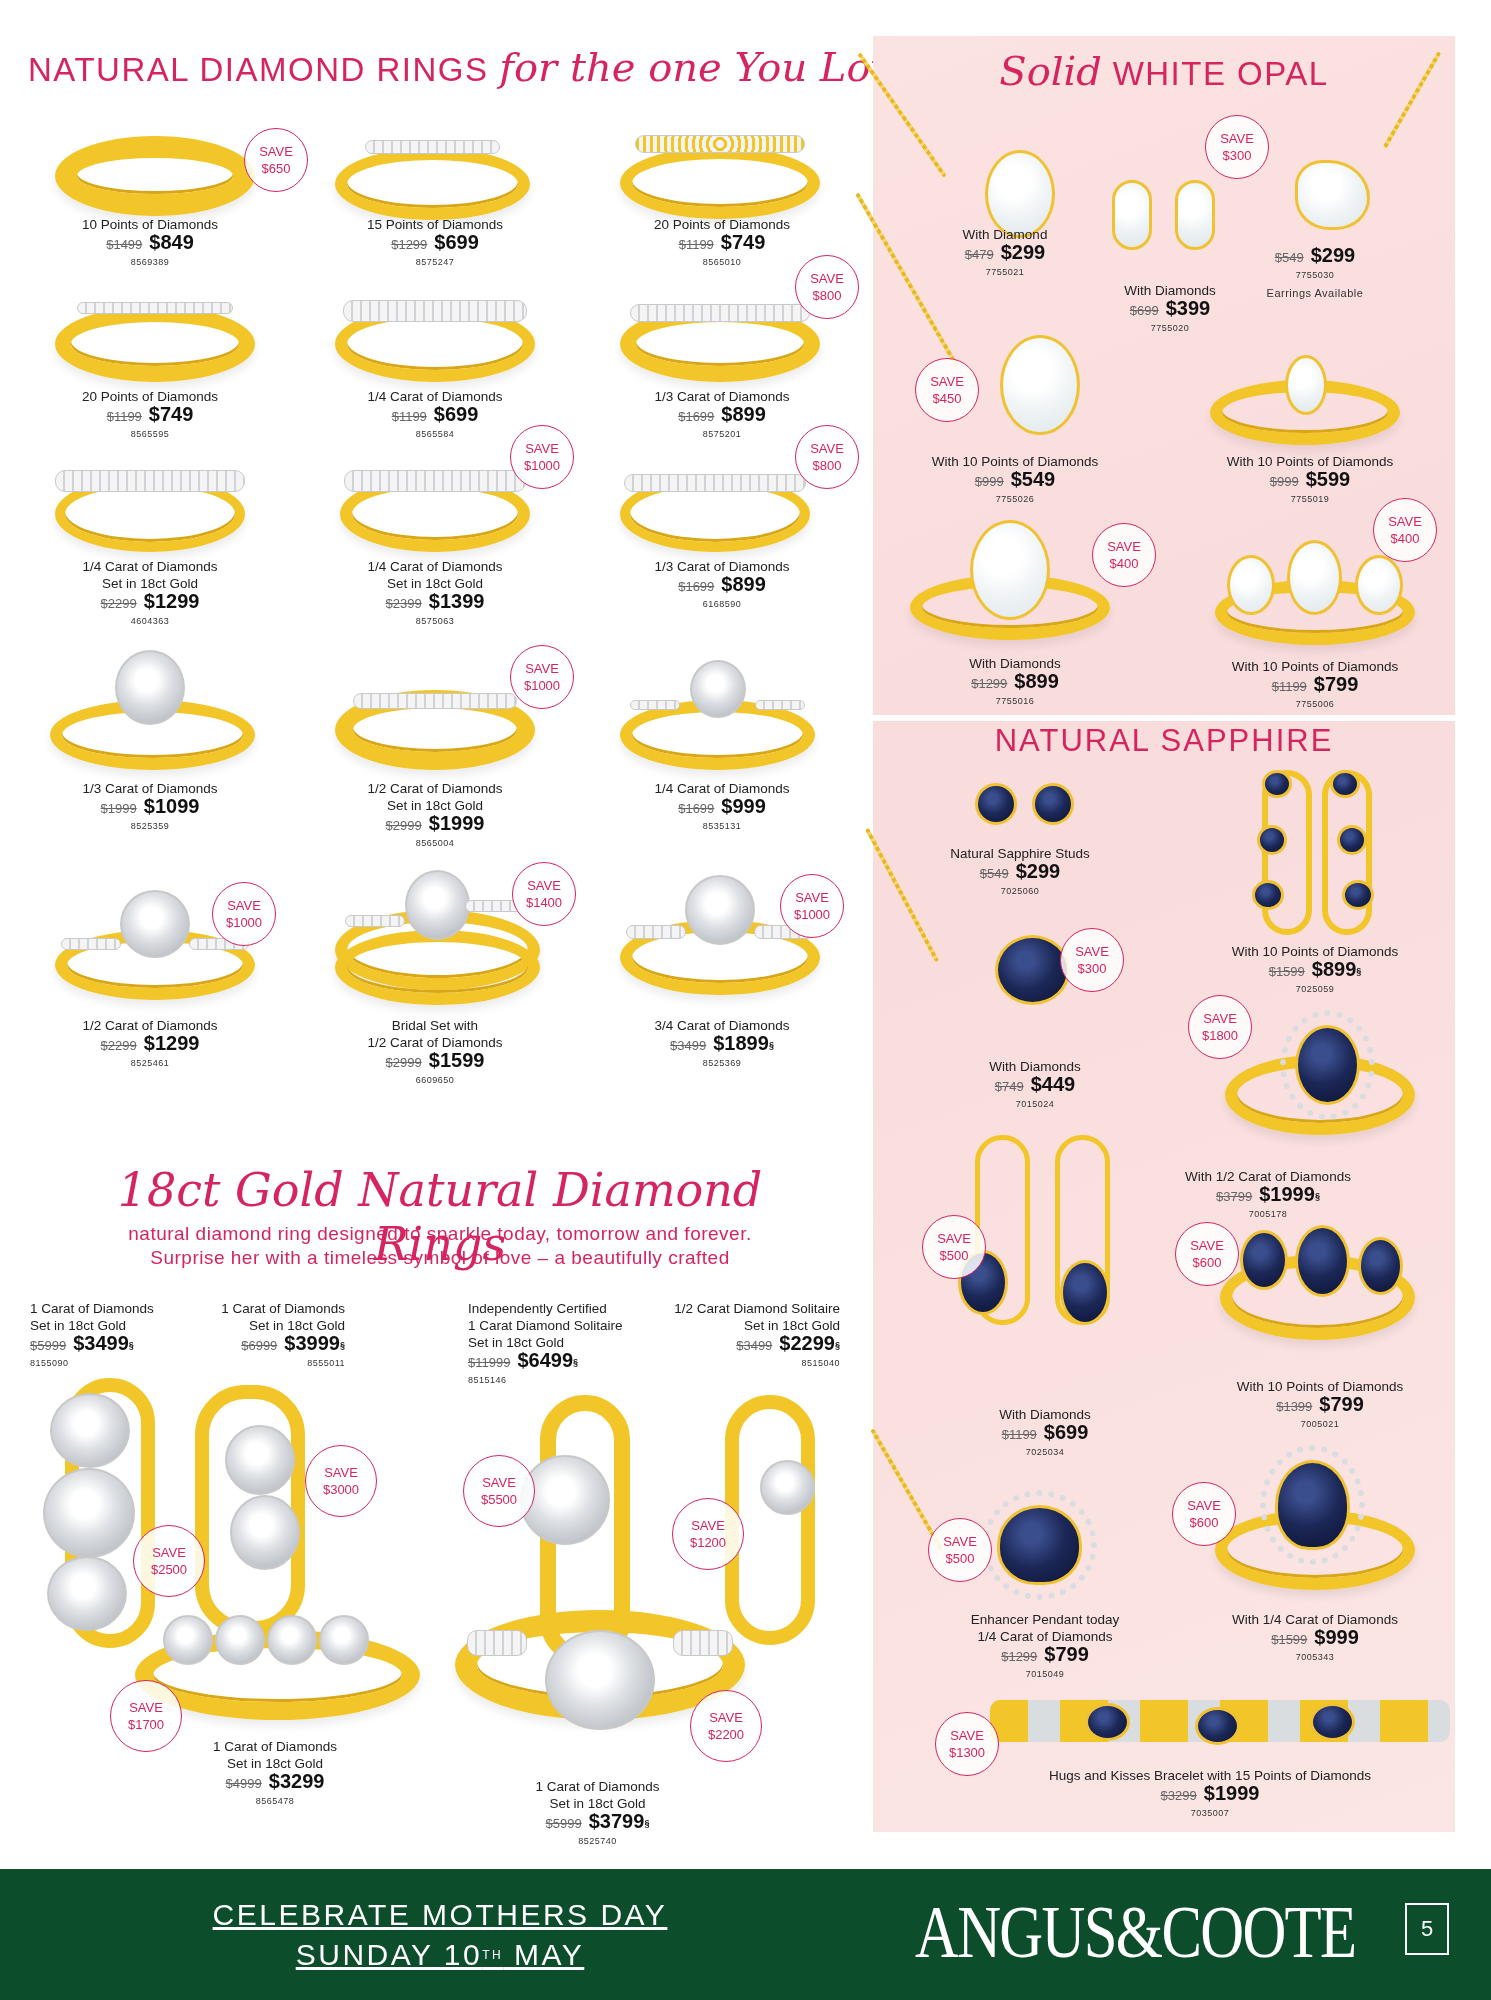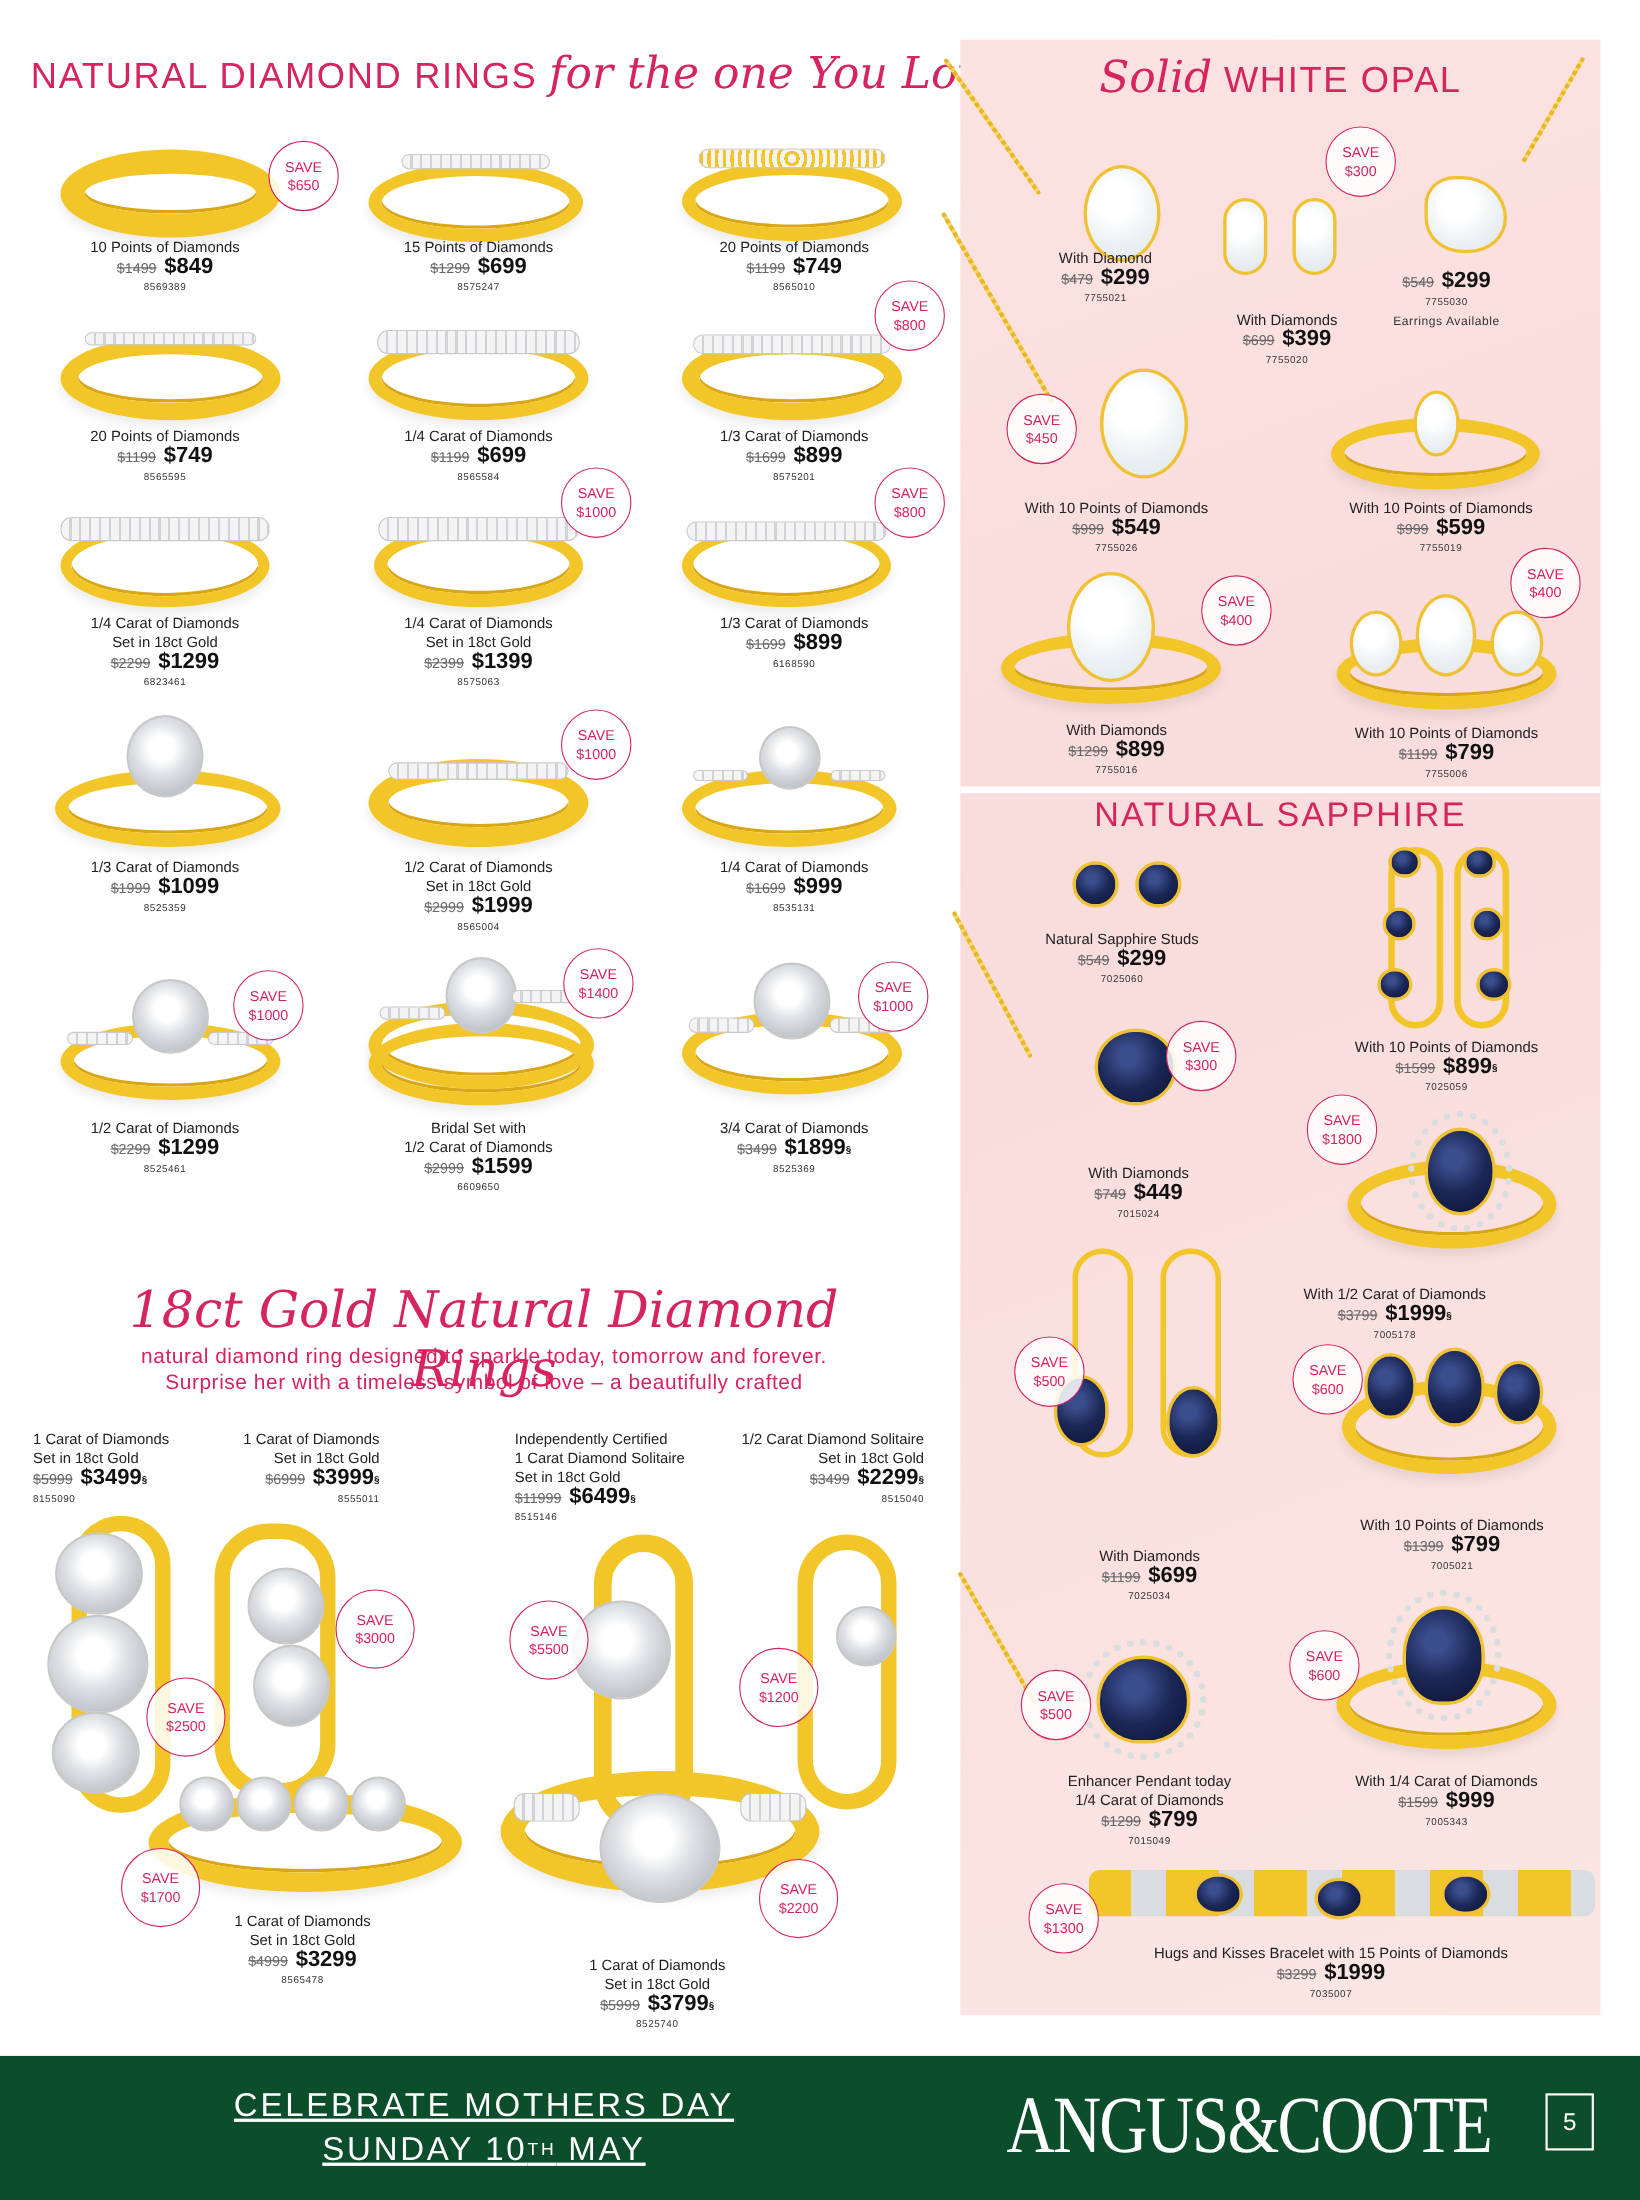--- a/index.html
+++ b/index.html
@@ -45,21 +45,21 @@
 
   .gem { position: absolute; border-radius: 50%; }
   .opal { background: radial-gradient(circle at 40% 35%, #ffffff 0 25%, #eef3f5 55%, #dfe7ea 100%); border: 3px solid #f0c233; }
   .sapphire { background: radial-gradient(circle at 40% 35%, #3a4d8c 0 15%, #1b2756 50%, #0c1334 100%); border: 3px solid #f0c233; }
   .chain { position: absolute; width: 4px; background: repeating-linear-gradient(180deg, #e7b724 0 4px, #f6d66a 4px 7px); border-radius: 2px; }
   .halo { position: absolute; border-radius: 50%; border: 6px dotted #d9dde0; }
 
   
   .footer { left: 0; top: 1869px; width: 1491px; height: 131px; background: #0c4d2b; }
   .footer-msg { left: 150px; top: 1895px; width: 580px; text-align: center; color: #ffffff; font-size: 30px; line-height: 40px; letter-spacing: 2.5px; text-decoration: underline; }
-  .footer-msg sup { font-size: 16px; vertical-align: top; }
+  .footer-msg sup { font-size: 12px; vertical-align: top; }
   .logo { left: 915px; top: 1892px; width: 460px; text-align: center; color: #ffffff; font-family: "Liberation Serif", serif; font-size: 74px; line-height: 80px; letter-spacing: -2px; transform: scaleX(0.82); transform-origin: left; white-space: nowrap; }
   .pagenum { left: 1405px; top: 1903px; width: 44px; height: 52px; border: 2px solid #ffffff; color: #ffffff; font-size: 22px; display: flex; align-items: center; justify-content: center; }
 </style>
 </head>
 <body>
 
 <div class="abs h-main">
   <span>NATURAL DIAMOND RINGS </span><span class="script">for the one You Love</span>
 </div>
 
@@ -177,21 +177,21 @@
 </div>
 <div class="save" style="left:795px;top:255px">
     <span>SAVE</span>
     <span>$800</span>
   </div>
 
 <div class="prod" style="left:40px;top:558px;width:220px">
   <span class="name">1/4 Carat of Diamonds</span>
   <span class="name">Set in 18ct Gold</span>
   <span class="prices"><span class="was">$2299</span><span class="now">$1299</span></span>
-  <span class="sku">6823461</span>
+  <span class="sku">4604363</span>
 </div>
 
 <div class="prod" style="left:325px;top:558px;width:220px">
   <span class="name">1/4 Carat of Diamonds</span>
   <span class="name">Set in 18ct Gold</span>
   <span class="prices"><span class="was">$2399</span><span class="now">$1399</span></span>
   <span class="sku">8575063</span>
 </div>
 <div class="save" style="left:510px;top:425px">
     <span>SAVE</span>

